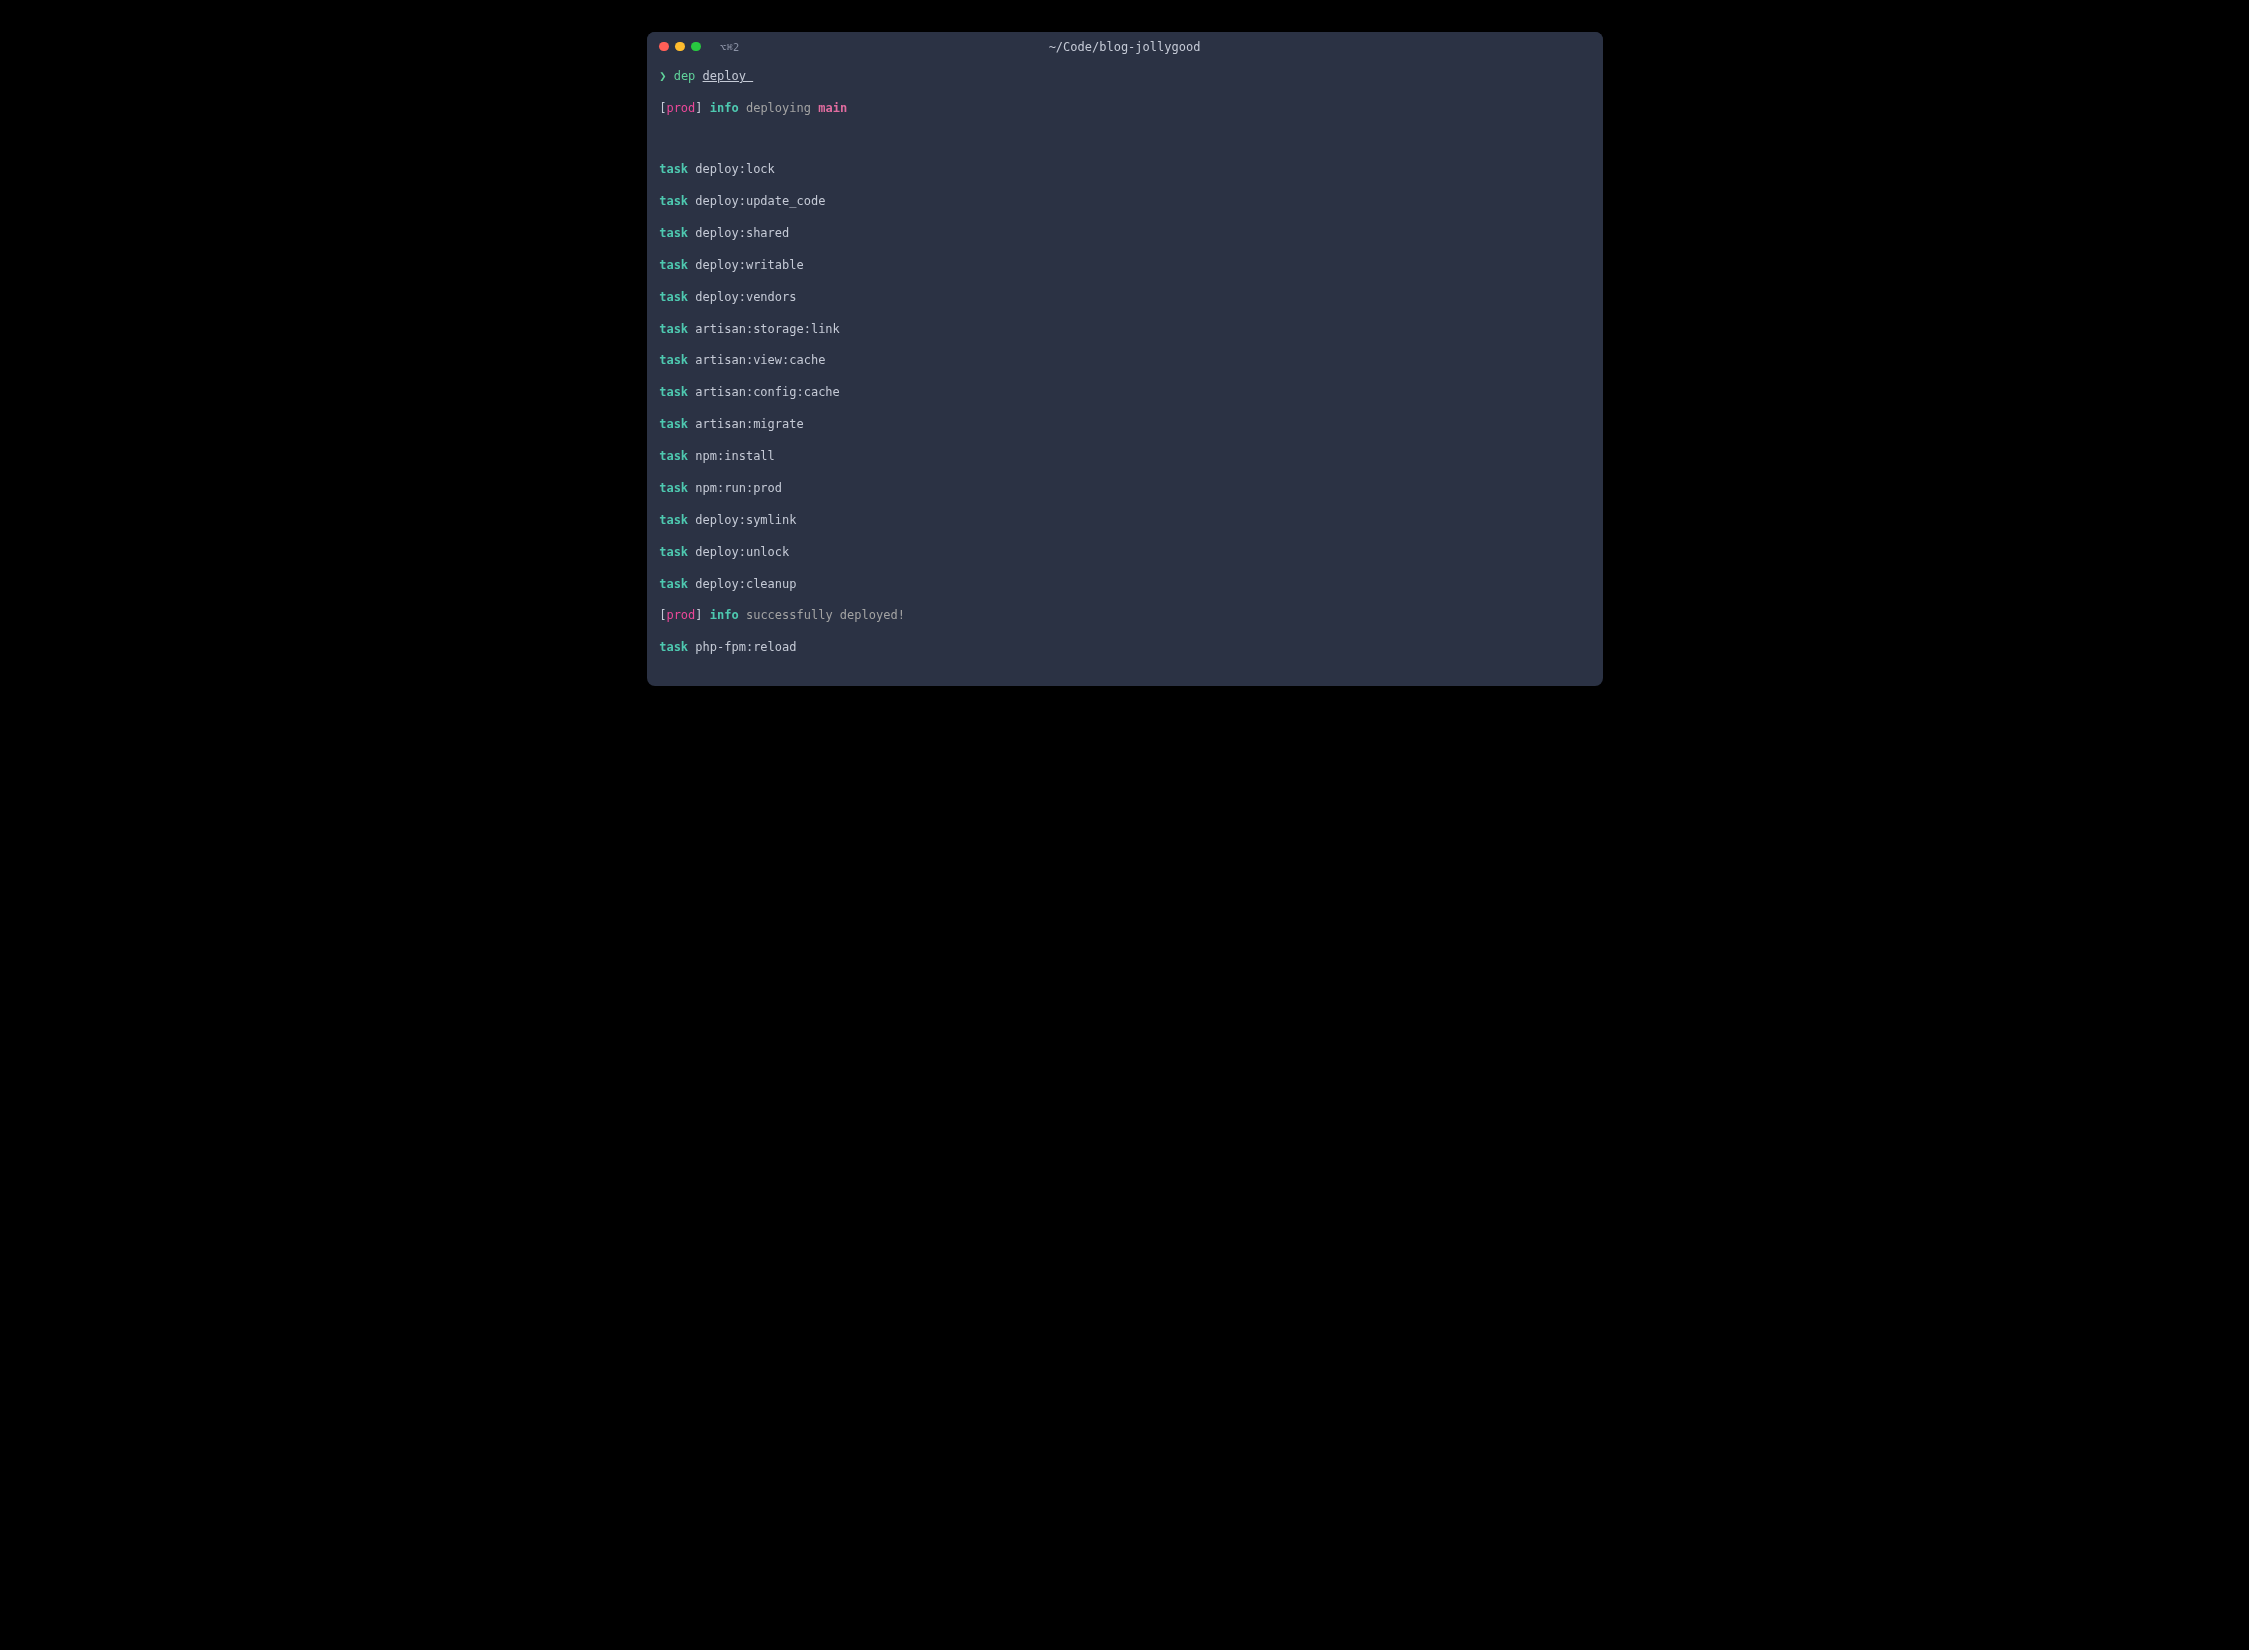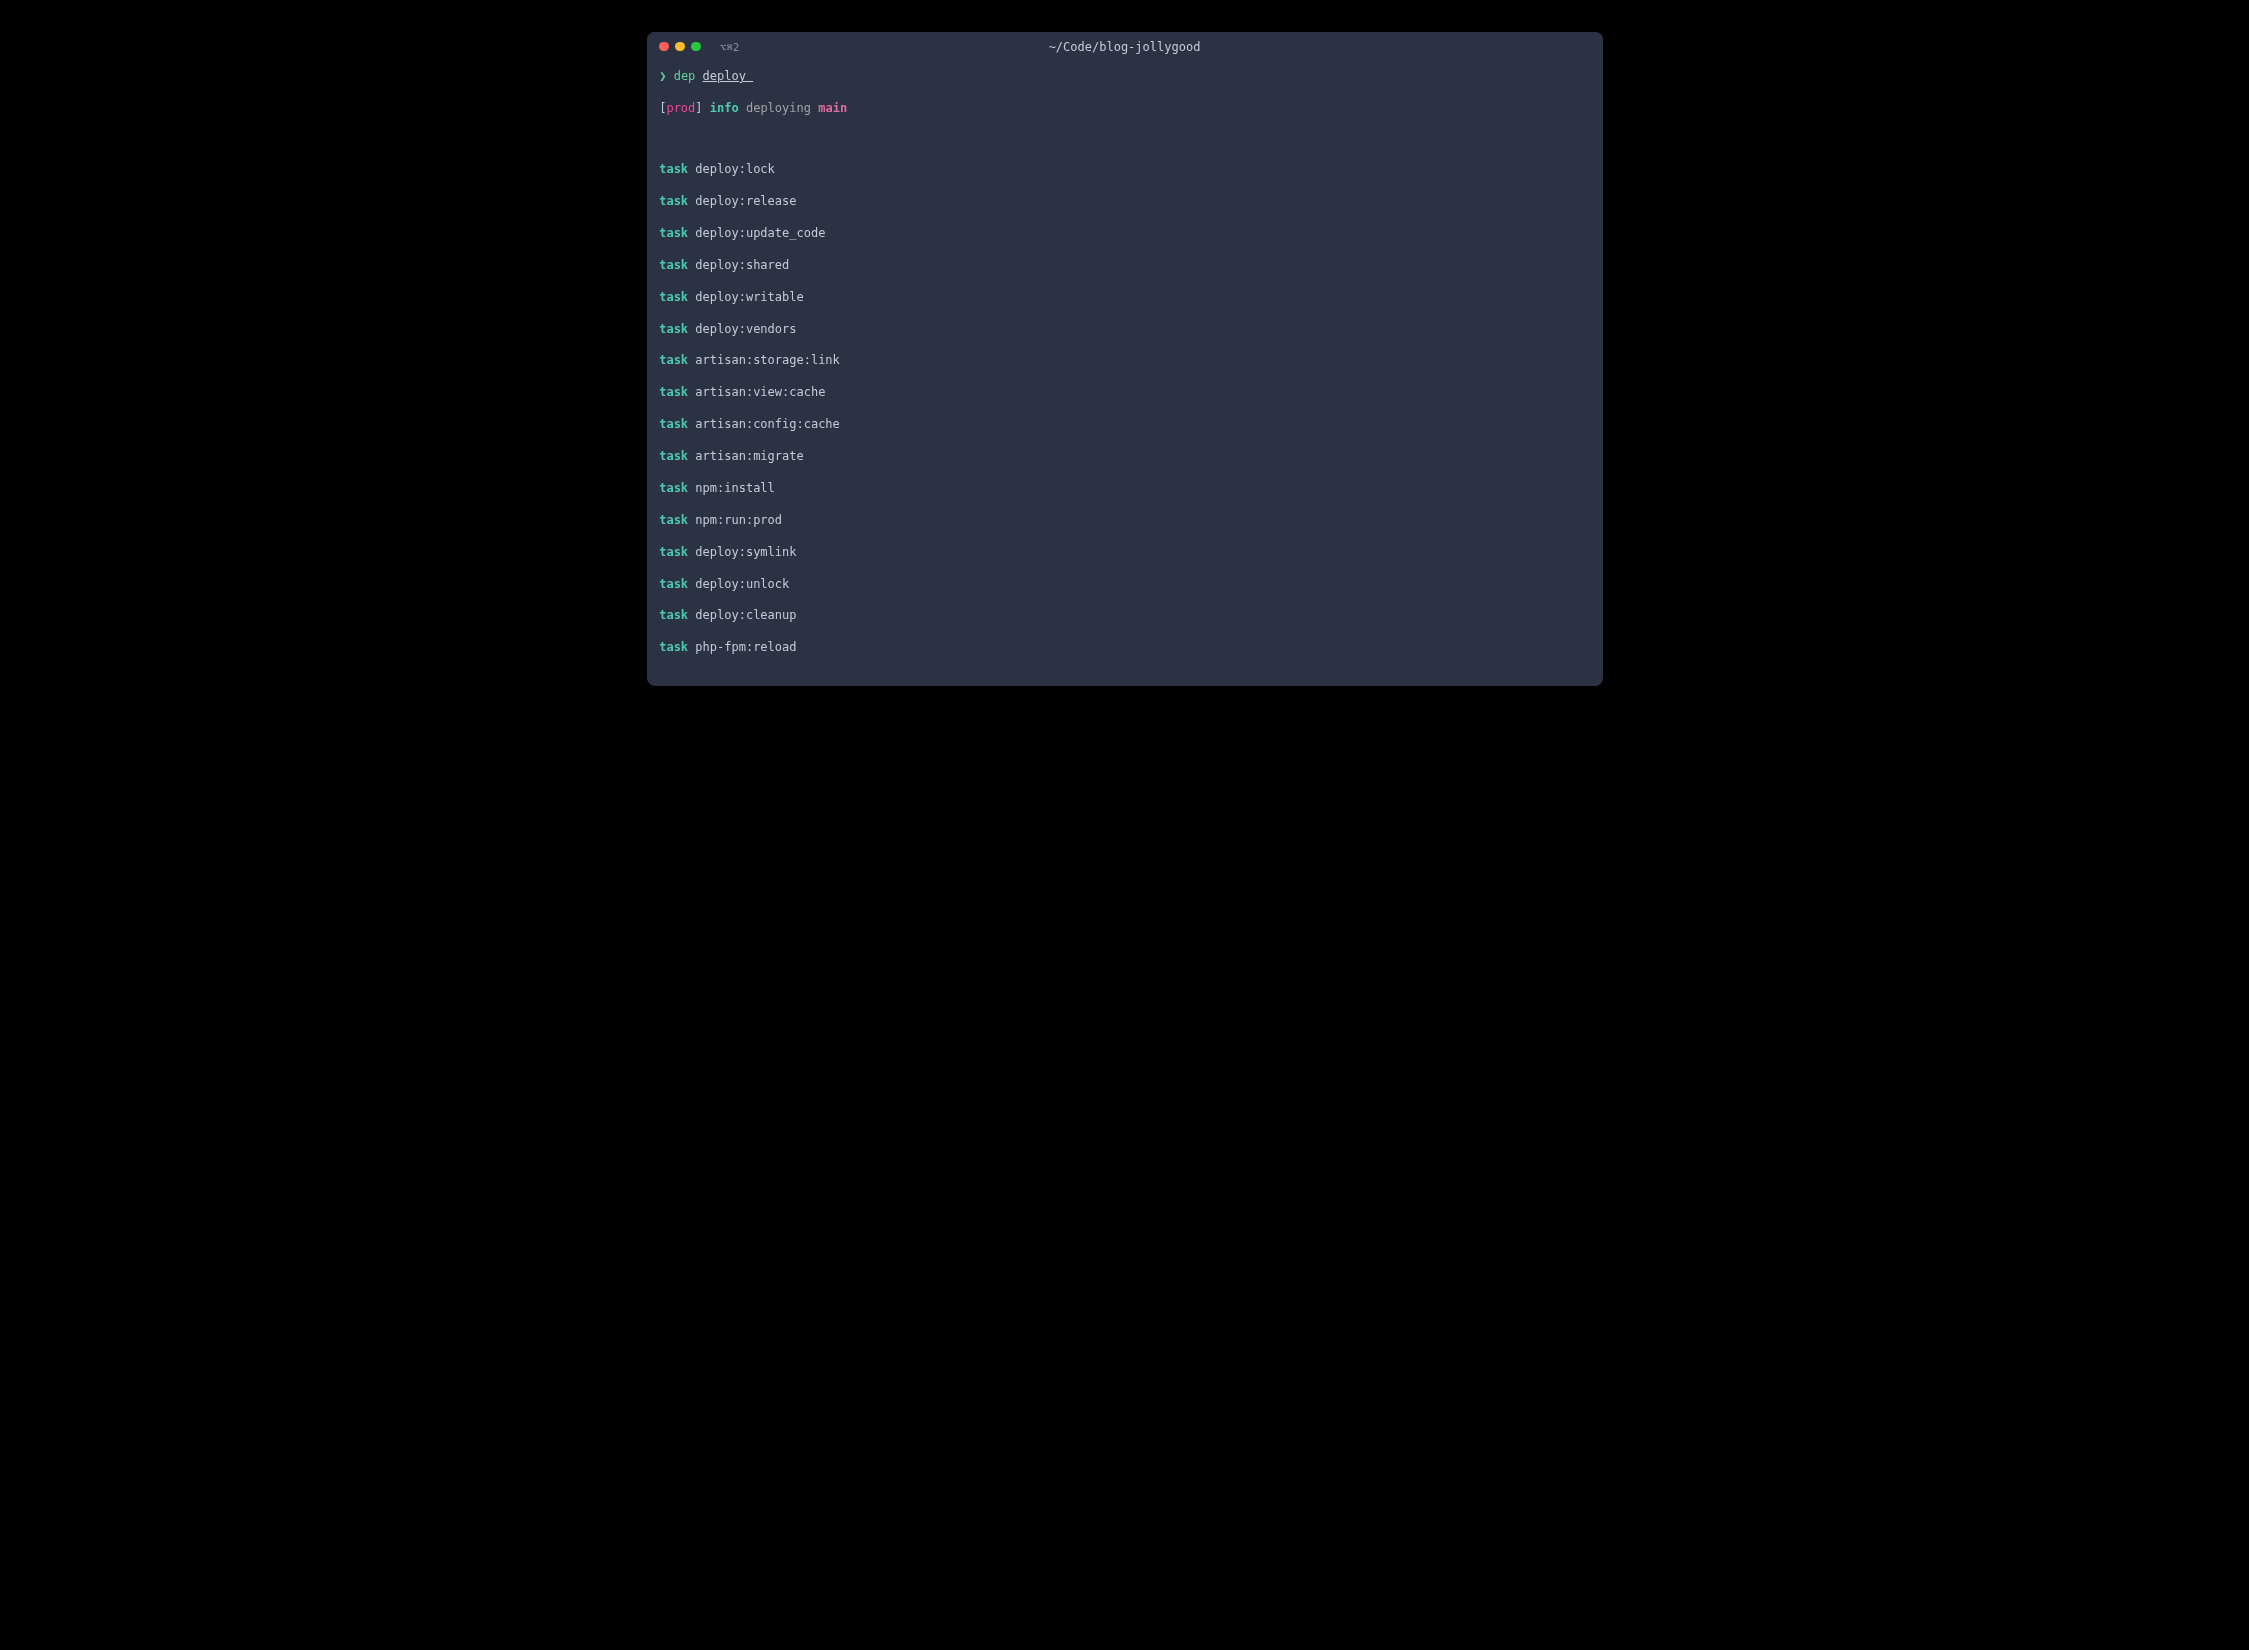--- a/index.html
+++ b/index.html
@@ -129,34 +129,34 @@
   <div class="terminal-body">
 
     <div class="line"><span class="prompt-char">❯</span> <span class="cmd-green">dep</span> <span class="cmd-underline">deploy </span></div>
 
     <div class="task-line" style="margin-top:12.7px;"><span class="bracket">[</span><span class="host-purple">prod</span><span class="bracket">]</span> <span class="info-teal">info</span> <span class="plain">deploying</span> <span class="branch-magenta">main</span></div>
 
     <div class="spacer"></div>
 
     <div id="tasks-container">
         <div class="task-line"><span class="task-keyword">task</span> <span class="task-name">deploy:lock</span></div>
-        <div class="task-line"><span class="task-keyword">task</span> <span class="task-name">deploy:release</span></div>
         <div class="task-line"><span class="task-keyword">task</span> <span class="task-name">deploy:update_code</span></div>
         <div class="task-line"><span class="task-keyword">task</span> <span class="task-name">deploy:shared</span></div>
         <div class="task-line"><span class="task-keyword">task</span> <span class="task-name">deploy:writable</span></div>
         <div class="task-line"><span class="task-keyword">task</span> <span class="task-name">deploy:vendors</span></div>
         <div class="task-line"><span class="task-keyword">task</span> <span class="task-name">artisan:storage:link</span></div>
         <div class="task-line"><span class="task-keyword">task</span> <span class="task-name">artisan:view:cache</span></div>
         <div class="task-line"><span class="task-keyword">task</span> <span class="task-name">artisan:config:cache</span></div>
         <div class="task-line"><span class="task-keyword">task</span> <span class="task-name">artisan:migrate</span></div>
         <div class="task-line"><span class="task-keyword">task</span> <span class="task-name">npm:install</span></div>
         <div class="task-line"><span class="task-keyword">task</span> <span class="task-name">npm:run:prod</span></div>
         <div class="task-line"><span class="task-keyword">task</span> <span class="task-name">deploy:symlink</span></div>
         <div class="task-line"><span class="task-keyword">task</span> <span class="task-name">deploy:unlock</span></div>
         <div class="task-line"><span class="task-keyword">task</span> <span class="task-name">deploy:cleanup</span></div>
       </div>
 
+    <div class="task-line"><span class="bracket">[</span><span class="host-purple">prod</span><span class="bracket">]</span> <span class="info-teal">info</span> <span class="plain">successfully deployed!</span></div>
 
     <div class="task-line"><span class="task-keyword">task</span> <span class="task-name">php-fpm:reload</span></div>
 
   </div>
 </div>
 
 
 </body></html>

